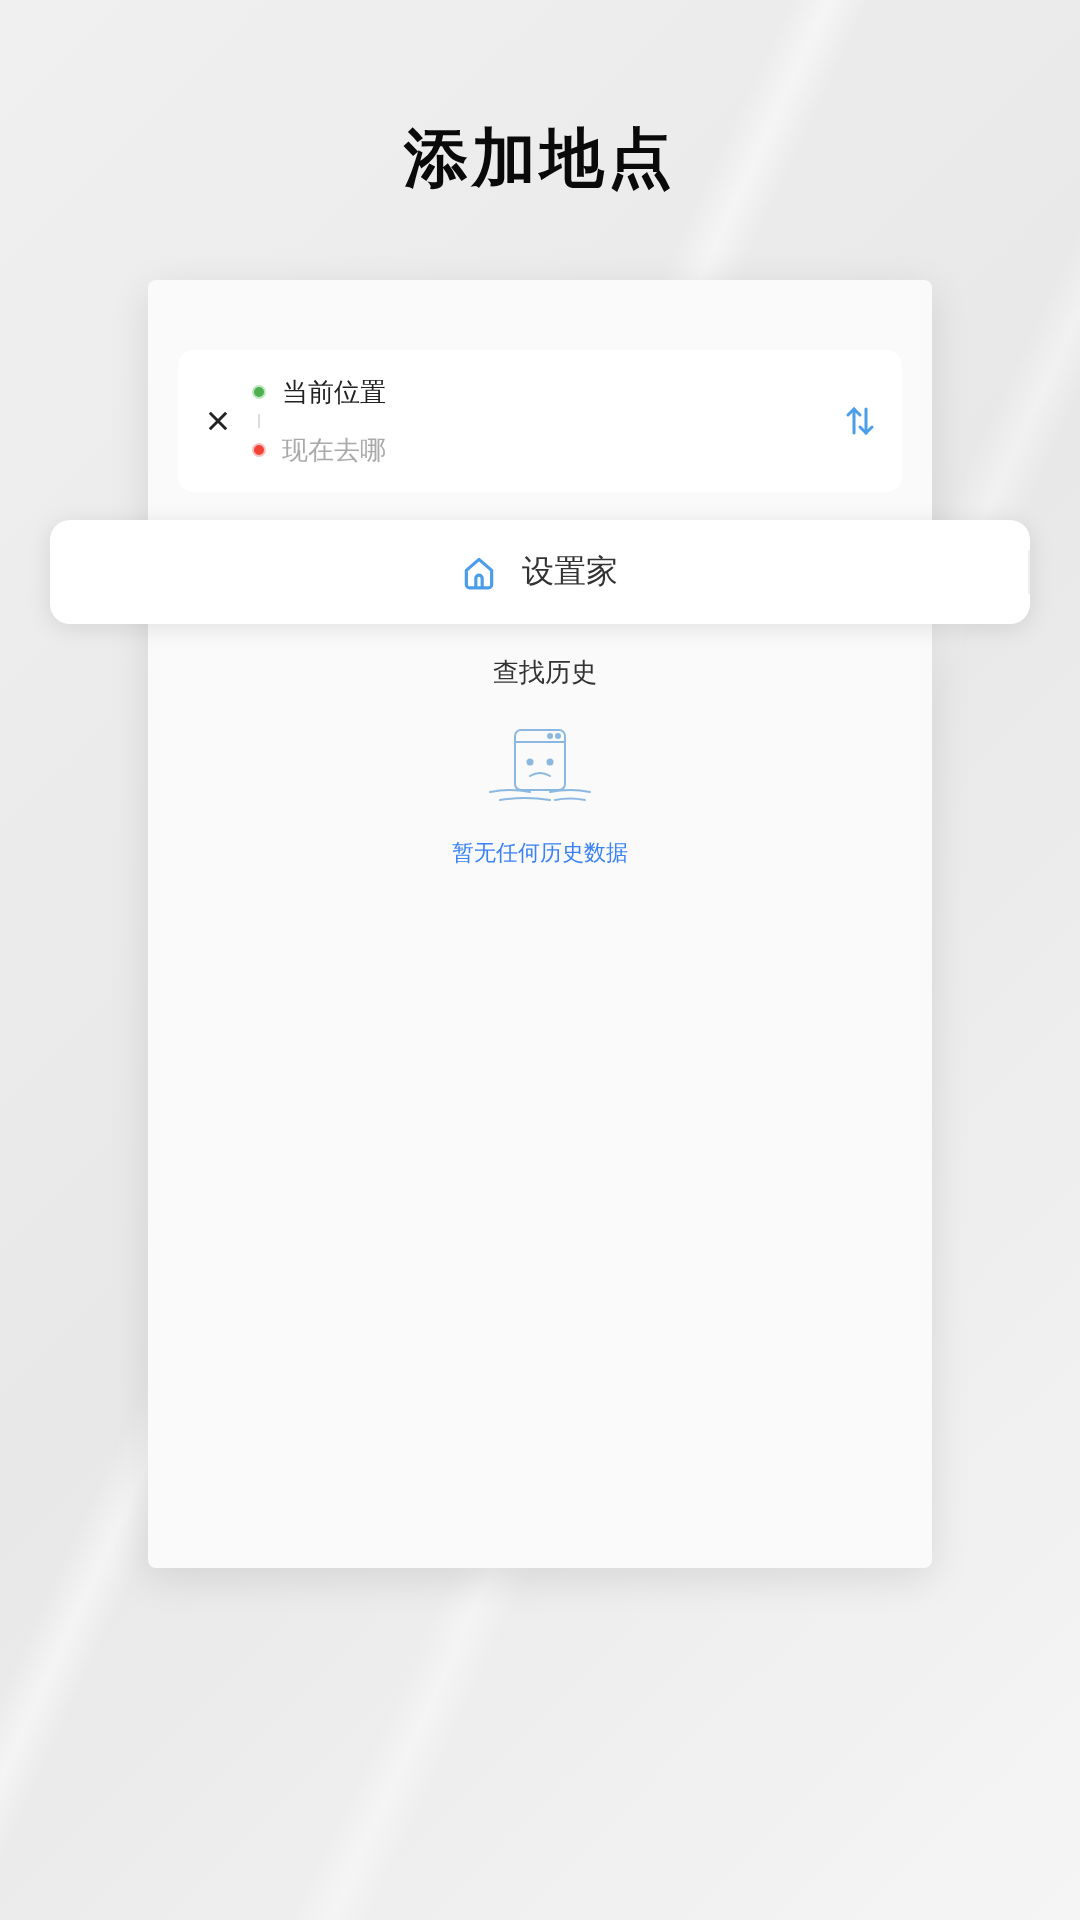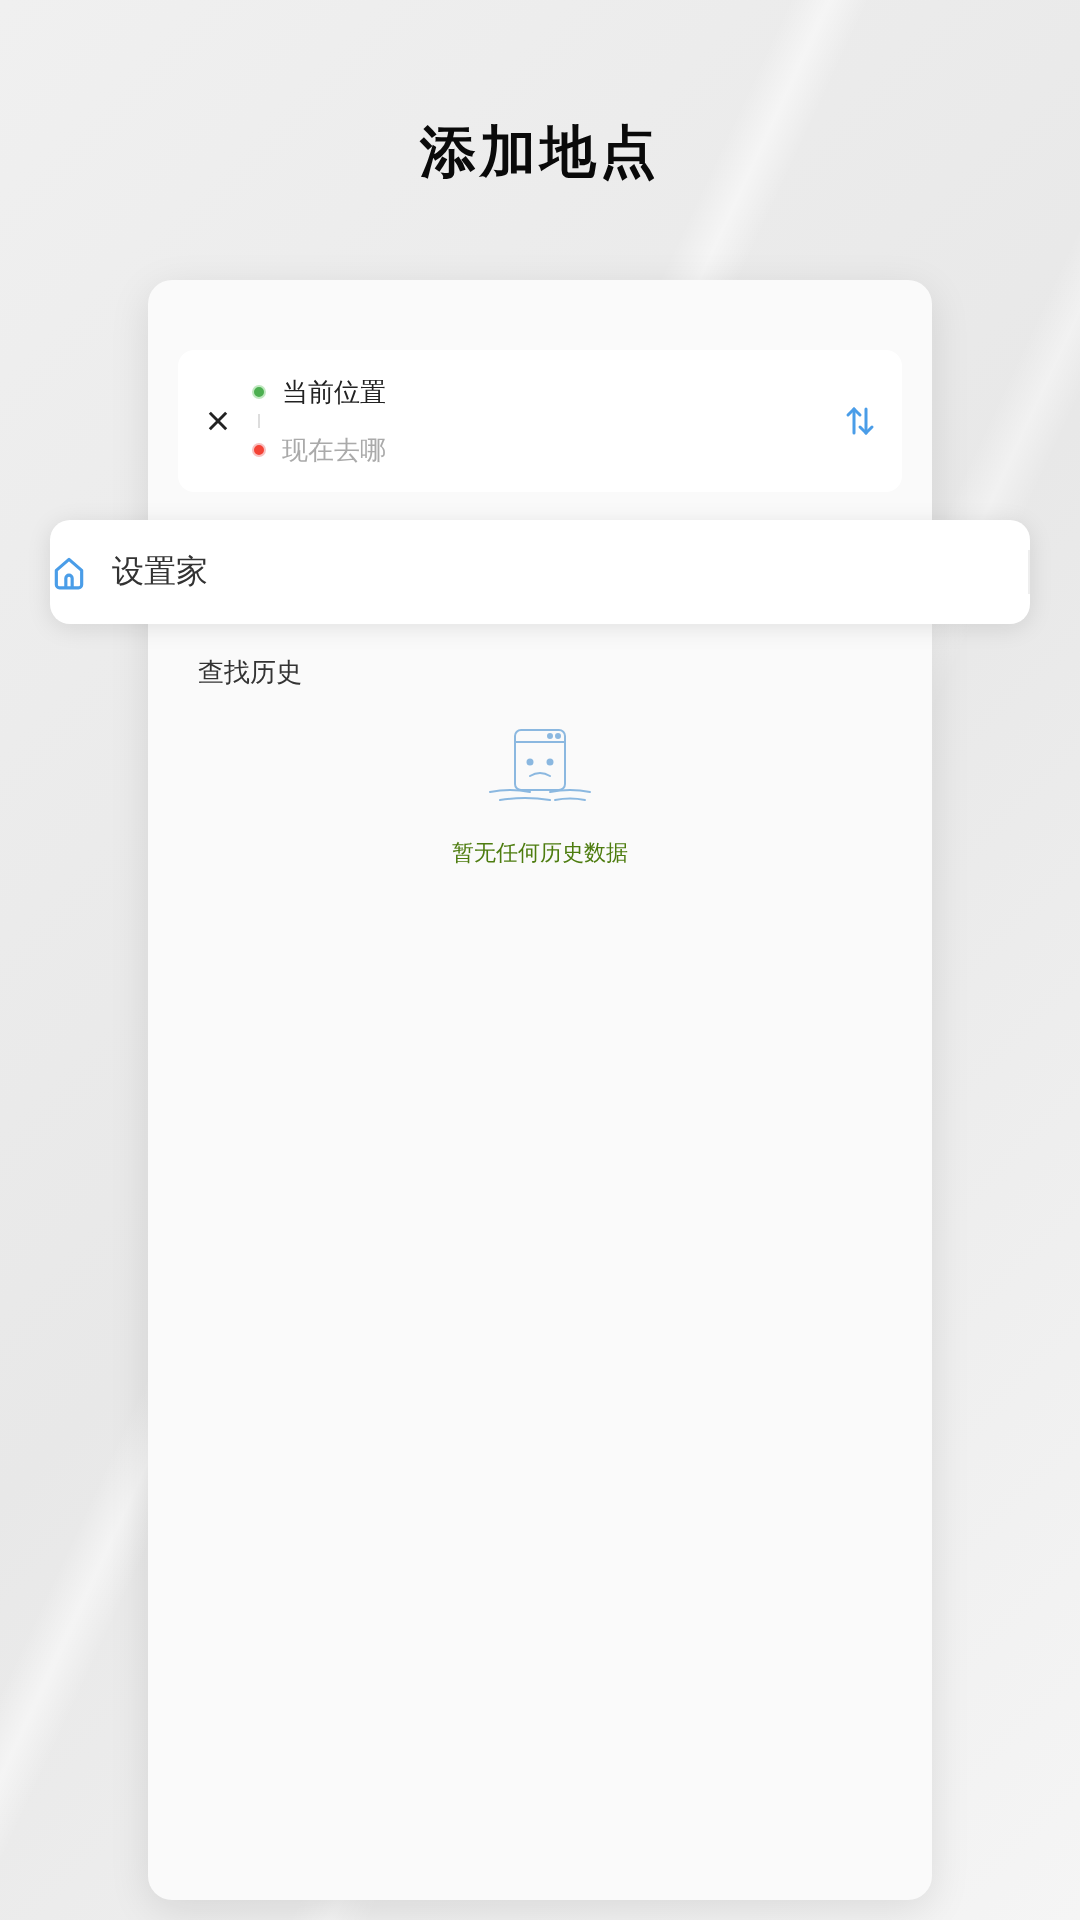--- a/index.html
+++ b/index.html
@@ -21,40 +21,41 @@
       top: 0;
       left: 0;
       width: 100%;
       height: 100%;
       background: 
         linear-gradient(115deg, transparent 40%, rgba(255,255,255,0.5) 42%, transparent 44%),
         linear-gradient(115deg, transparent 60%, rgba(255,255,255,0.4) 62%, transparent 64%);
       pointer-events: none;
     }
     .page-title {
-      font-size: 56px;
+      font-size: 64px;
       font-weight: 900;
       color: #0a0a0a;
       text-align: center;
       margin-top: 115px;
       letter-spacing: 4px;
       position: relative;
       z-index: 1;
     }
     .phone-frame {
       position: absolute;
       top: 280px;
       left: 148px;
       width: 784px;
-      height: 1620px;
+      height: 1288px;
       background: #fafafa;
-      border-radius: 24px;
+      border-radius: 8px;
       box-shadow: 0 10px 40px rgba(0,0,0,0.1);
       overflow: hidden;
       z-index: 1;
+      text-align: center;
     }
     .phone-inner {
       padding: 70px 30px 0;
       height: 100%;
     }
     .search-card {
       background: #fff;
       border-radius: 16px;
       padding: 20px;
       display: flex;
@@ -146,21 +147,21 @@
       border-radius: 20px;
       box-shadow: 0 4px 24px rgba(0,0,0,0.1);
       display: flex;
       align-items: center;
       z-index: 5;
     }
     .shortcut-item {
       flex: 1;
       display: flex;
       align-items: center;
-      justify-content: flex-start;
+      justify-content: center;
       gap: 24px;
       cursor: pointer;
       height: 100%;
     }
     .shortcut-item svg { width: 38px; height: 38px; }
     .shortcut-label {
       font-size: 32px;
       color: #333;
     }
     .divider {
@@ -183,21 +184,21 @@
       flex-direction: column;
       align-items: center;
       margin-top: 10px;
     }
     .empty-icon {
       width: 160px;
       height: 100px;
     }
     .empty-text {
       font-size: 22px;
-      color: #4d7c0f;
+      color: #3b82f6;
       margin-top: 18px;
     }
   </style>
 </head>
 <body>
 
 <div class="page-title">添加地点</div>
 
 <div class="phone-frame">
   <div class="phone-inner">

